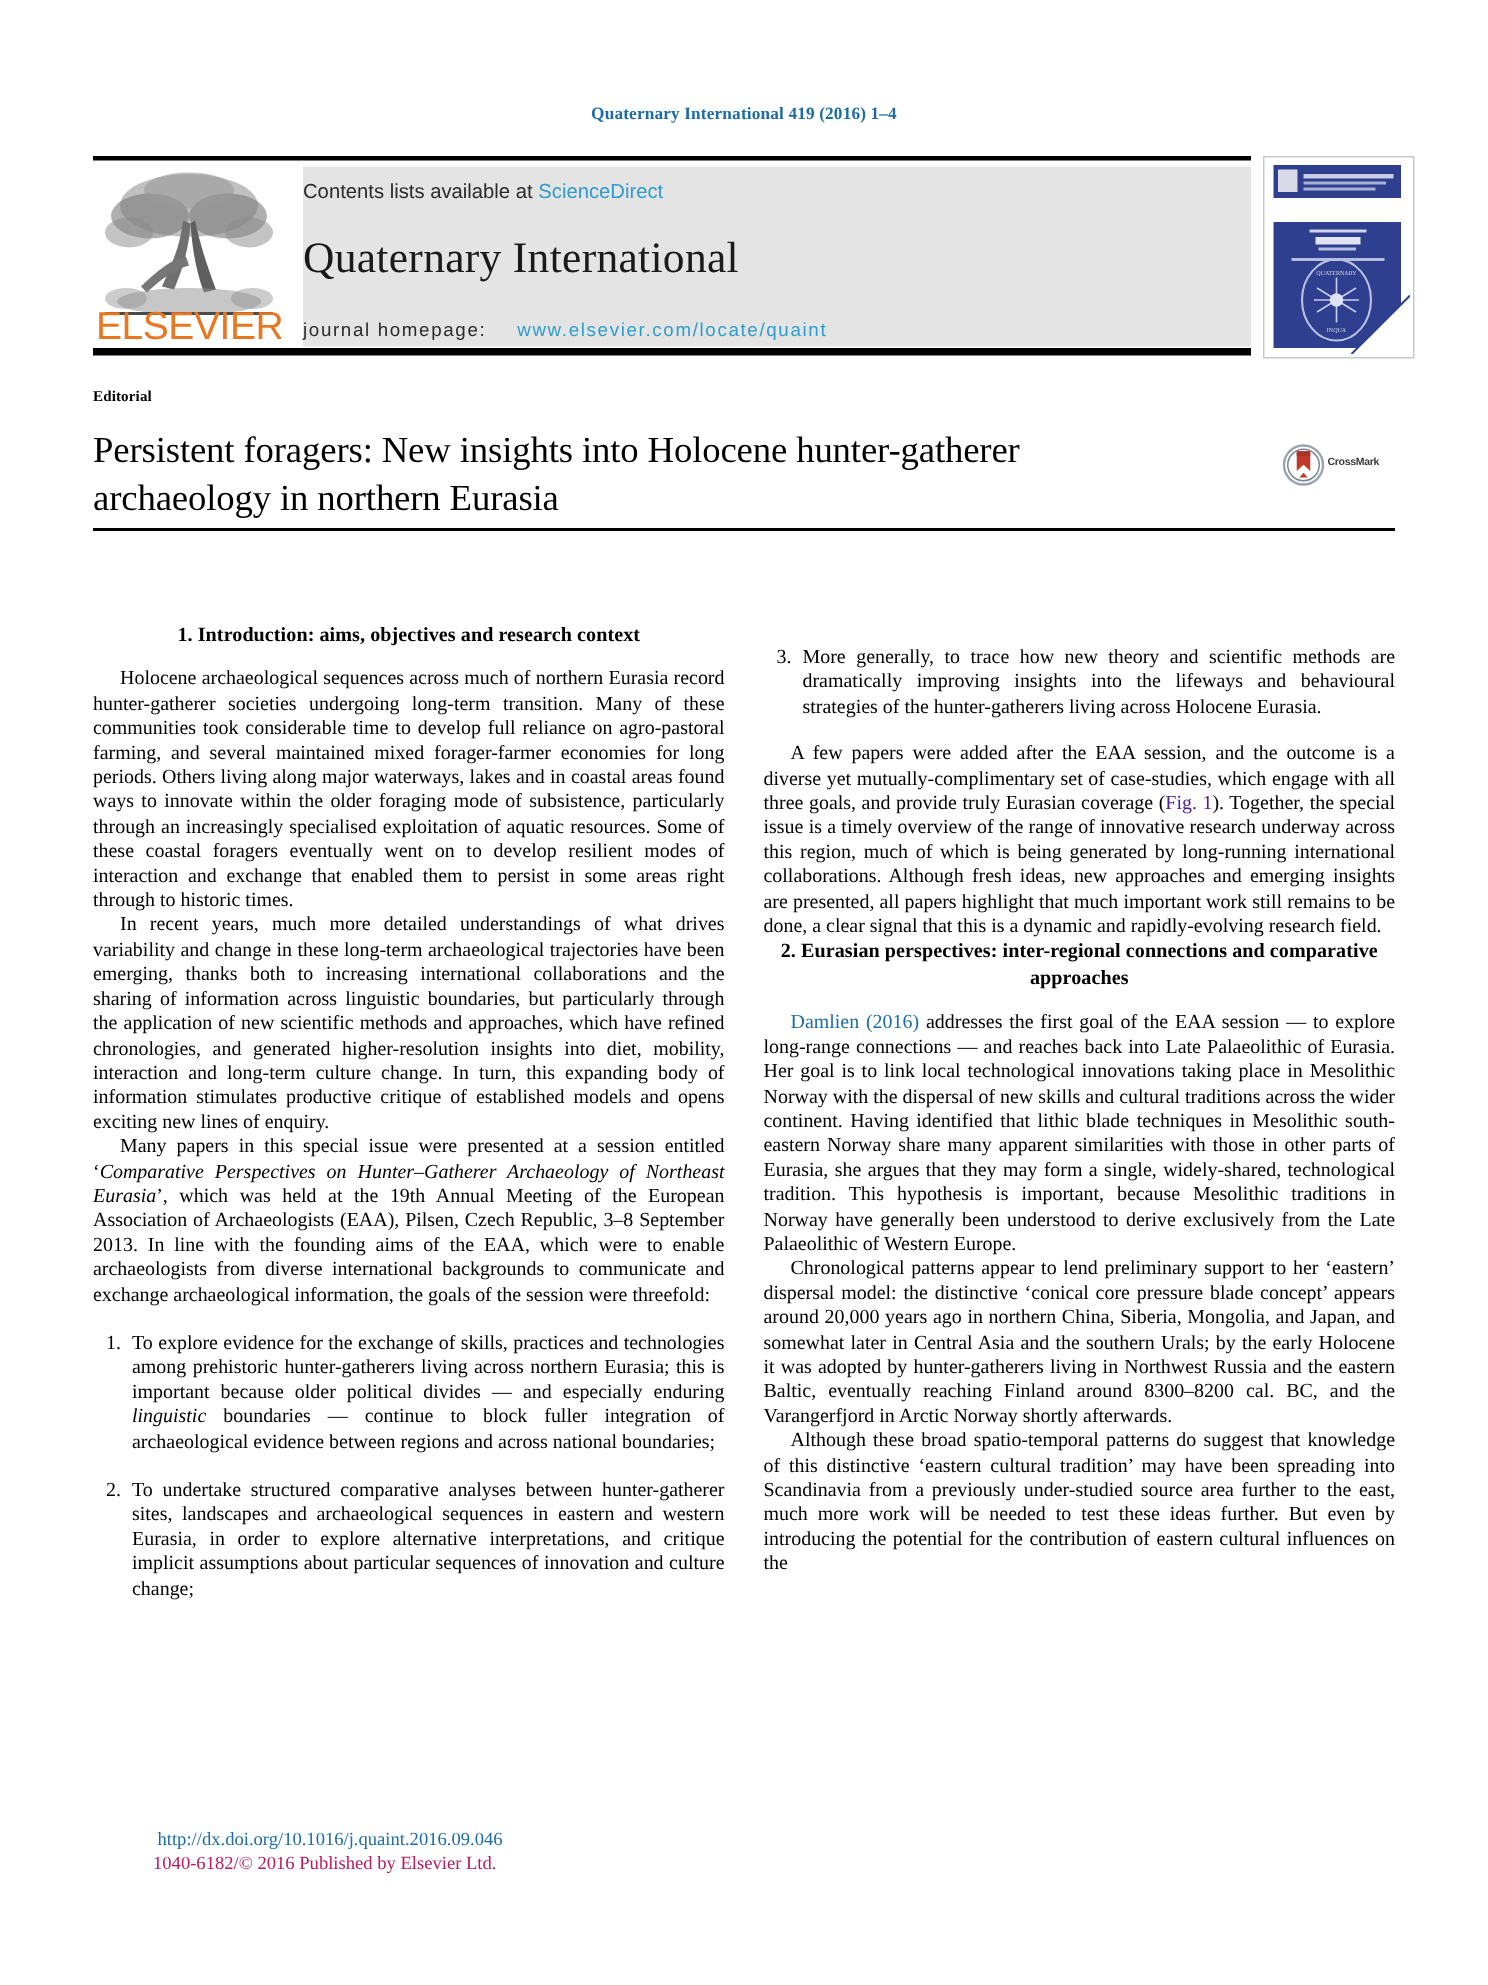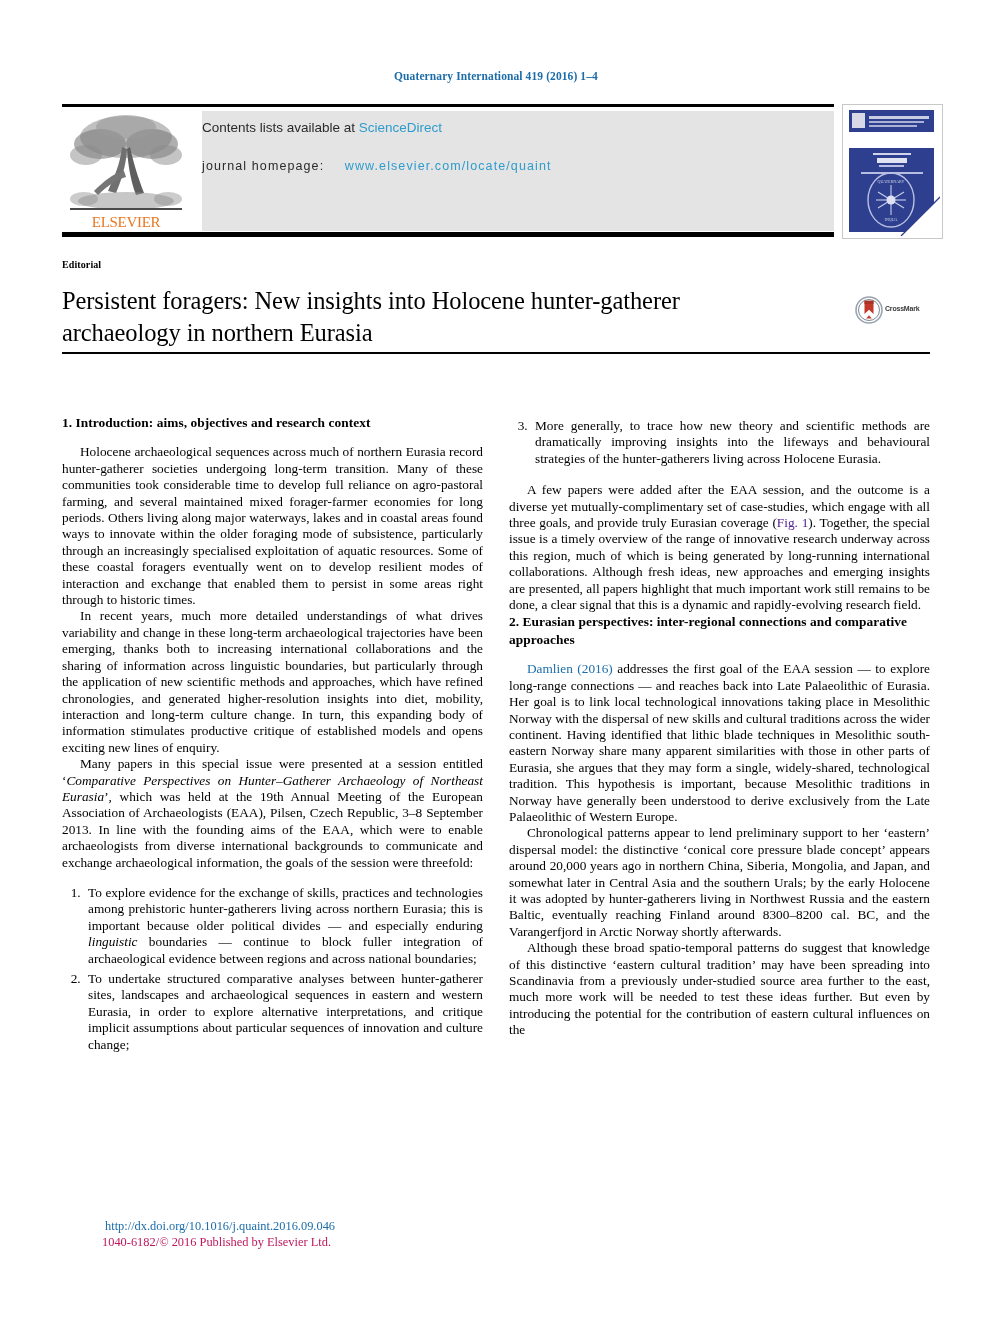--- a/index.html
+++ b/index.html
@@ -65,22 +65,22 @@
     width: 124px;
     height: 120px;
   }
   .tree-svg { display:block; }
   .elsevier-word {
     position: absolute;
     left: 0;
     bottom: 1px;
     width: 124px;
     text-align: center;
-    font-family: Liberation Serif, serif;
-    font-size: 15px;
+    font-family: Liberation Sans, sans-serif;
+    font-size: 26px;
     color: #e87722;
     letter-spacing: -0.3px;
     line-height: 1;
   }
 
   .sd-band {
     position: absolute;
     left: 140px;
     top: 7px;
     width: 632px;
@@ -178,38 +178,38 @@
     hyphens: none;
   }
   .col-left { left: 62px; }
   .col-right { left: 509px; }
 
   h2.sec {
     font-size: 13.4px;
     font-weight: bold;
     margin: 0 0 13px 0;
     line-height: 1.3;
-    text-align: left;
+    text-align: center;
     letter-spacing: .05px;
   }
   .sec-spacer-top { margin-top: 26px; }
 
   p.para {
     margin: 0;
     text-indent: 18px;
   }
   p.para.first { text-indent: 18px; }
 
   ol.goals {
     margin: 14px 0 0 0;
     padding-left: 22px;
     list-style-position: outside;
   }
   ol.goals li {
-    margin: 4px 0 1px 0;
+    margin: 16px 0 1px 0;
     padding-left: 4px;
     text-align: justify;
   }
   .spacer-before-list { height: 14px; }
 
   .it { font-style: italic; }
   .link { color: #4c1d95; }
   .blue-cite { color: #1b6ca8; }
 
   
@@ -250,20 +250,21 @@
           <ellipse cx="20" cy="88" rx="14" ry="7" fill="#8f8f8f" opacity="0.45"></ellipse>
           <ellipse cx="104" cy="88" rx="14" ry="7" fill="#8f8f8f" opacity="0.45"></ellipse>
           <rect x="6" y="97" width="112" height="2" fill="#4a4a4a"></rect>
         </g>
       </svg>
       <div class="elsevier-word">ELSEVIER</div>
     </div>
 
     <div class="sd-band">
       <div class="sd-contents"><span>Contents lists available at </span><span class="sd-link">ScienceDirect</span></div>
+      <div class="journal-name">Quaternary International</div>
       <div class="homepage"><span>journal homepage: </span><span class="hp-link">www.elsevier.com/locate/quaint</span></div>
     </div>
 
     <div class="cover-thumb">
       <svg width="97" height="131" viewBox="0 0 97 131">
         <rect x="0" y="0" width="97" height="131" fill="#ffffff"></rect>
         <rect x="6" y="5" width="85" height="22" fill="#2e3f8f"></rect>
         <rect x="9" y="8" width="13" height="15" fill="#d8d8e6"></rect>
         <rect x="26" y="11" width="60" height="3" fill="#c9cde4"></rect>
         <rect x="26" y="16" width="55" height="2" fill="#aab0d6"></rect>

